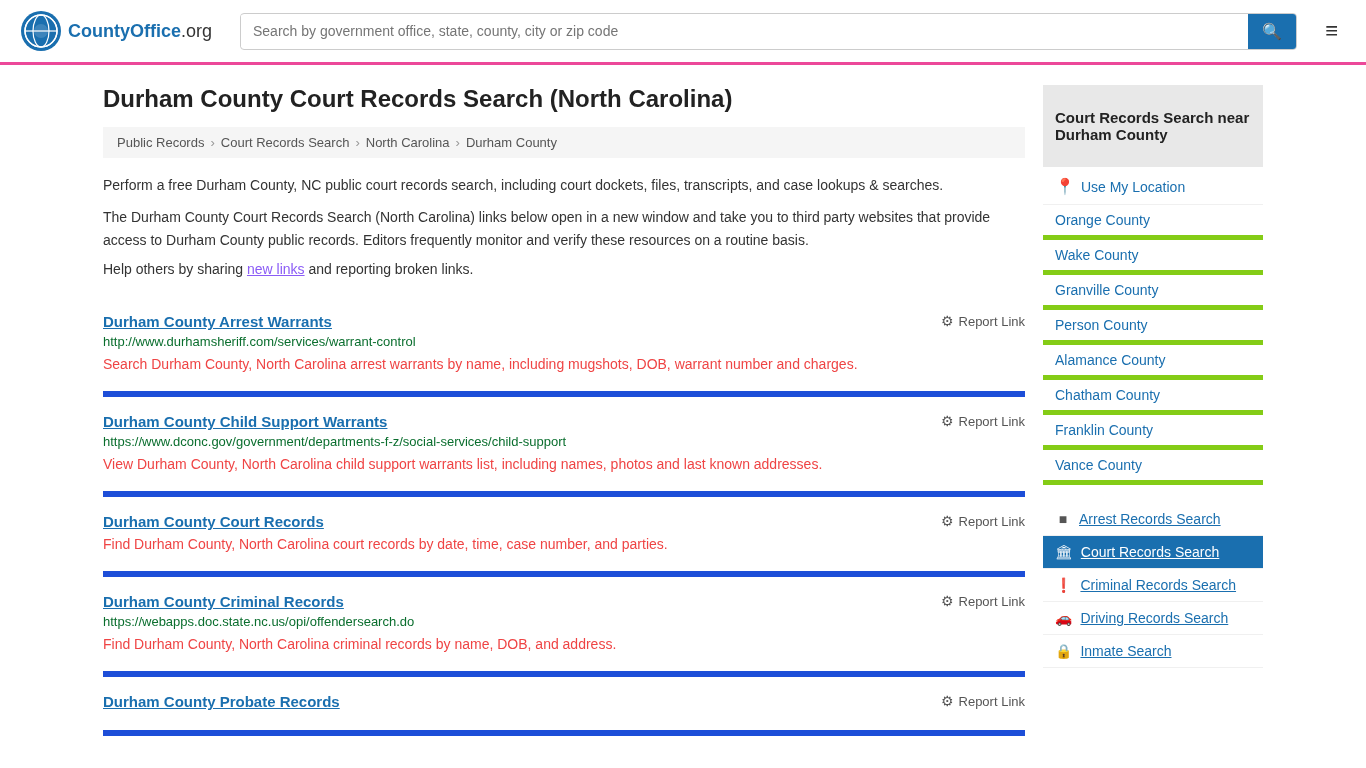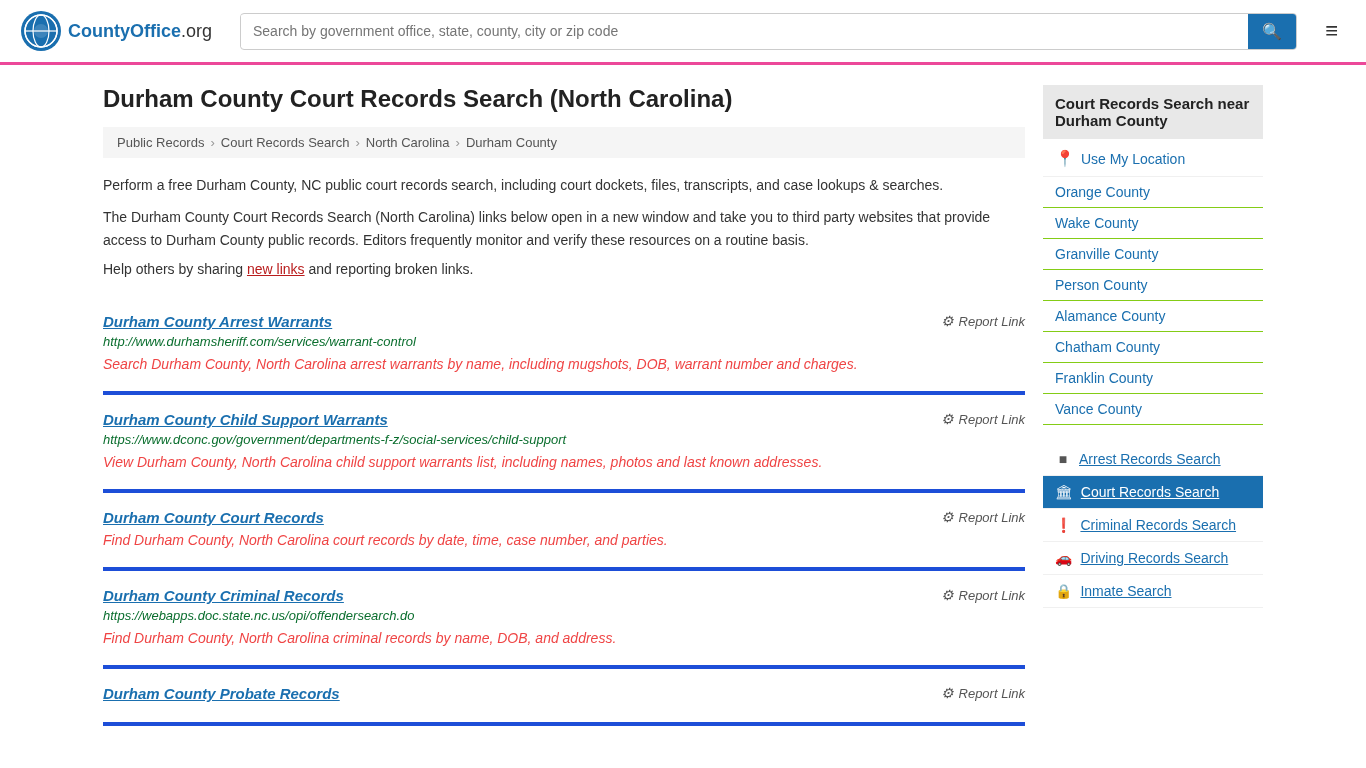--- a/index.html
+++ b/index.html
@@ -103,28 +103,27 @@
     #description2 {
       margin-bottom: 10px;
       line-height: 1.6;
       font-size: 14px;
     }
     #share-line {
       margin-bottom: 20px;
       font-size: 14px;
     }
     #share-line a {
-      color: #b91c1c;
+      color: #8b5cf6;
     }
 
     
     .result-item {
-      border-bottom: 4px solid #1d4ed8;
+      border-bottom: 6px solid #1d4ed8;
       padding: 16px 0;
-      font-style: italic;
     }
     .result-header {
       display: flex;
       justify-content: space-between;
       align-items: flex-start;
       margin-bottom: 4px;
     }
     .result-title {
       font-size: 15px;
       font-weight: bold;
@@ -158,32 +157,32 @@
     
     #sidebar {
       width: 220px;
       flex-shrink: 0;
     }
 
     .sidebar-section-title {
       background: #e8e8e8;
       font-weight: bold;
       font-size: 15px;
-      padding: 10px 12px;
+      padding: 24px 12px;
       margin-bottom: 2px;
       color: #222;
     }
 
     .sidebar-link {
       display: block;
       padding: 7px 12px;
       font-size: 14px;
       color: #1a6faf;
       text-decoration: none;
-      border-bottom: 1px solid #84cc16;
+      border-bottom: 5px solid #84cc16;
     }
 
     .sidebar-location {
       display: flex;
       align-items: center;
       gap: 6px;
       padding: 8px 12px;
       font-size: 14px;
       color: #1a6faf;
       cursor: pointer;

